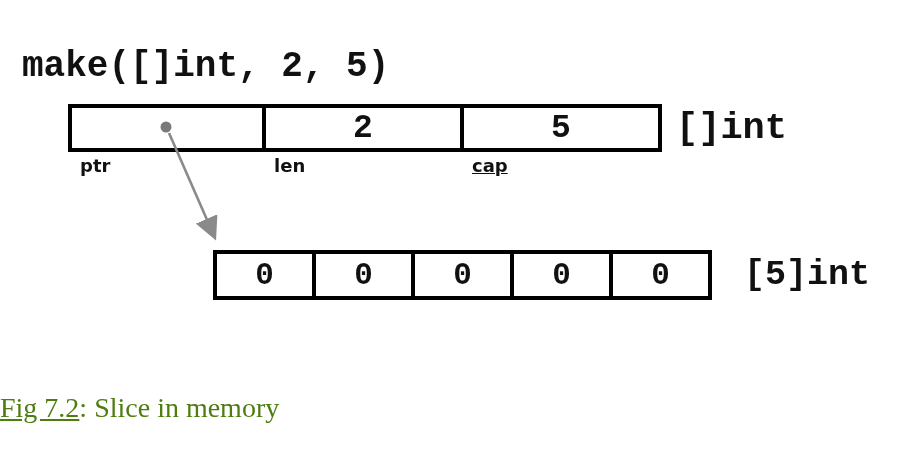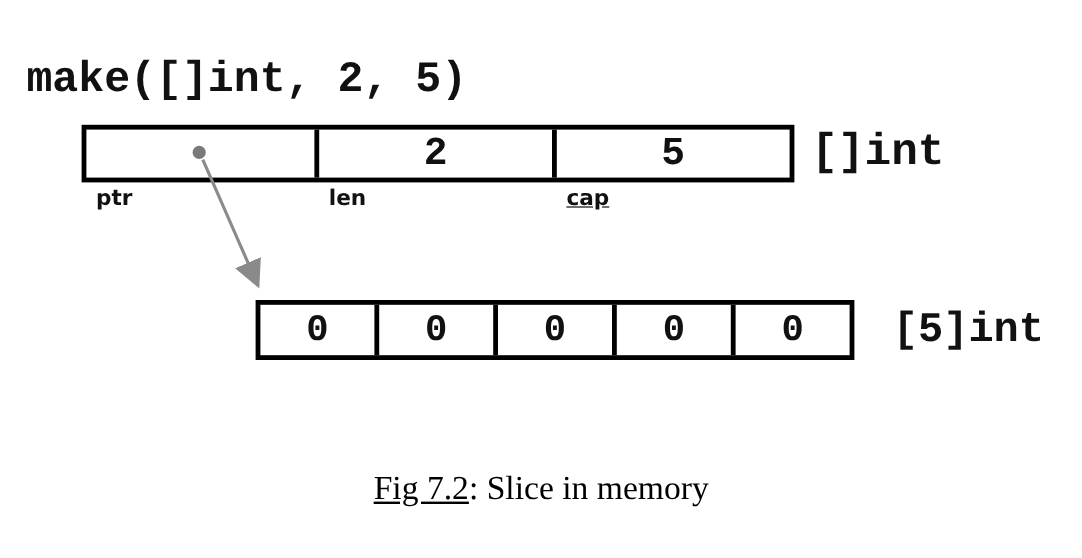--- a/index.html
+++ b/index.html
@@ -104,24 +104,24 @@
     left: 0; top: 0;
     width: 902px; height: 465px;
     pointer-events: none;
   }
 
   .caption {
     position: absolute;
     left: 0;
     top: 392px;
     width: 902px;
-    text-align: center;
+    text-align: left;
     font-family: "Liberation Serif", serif;
     font-size: 28px;
-    color: #000000;
+    color: #4d7c0f;
   }
   .caption .fig-label { text-decoration: underline; }
 </style>
 </head>
 <body>
 
 <div class="stage">
 
   <div class="title mono">make([]int, 2, 5)</div>
 

